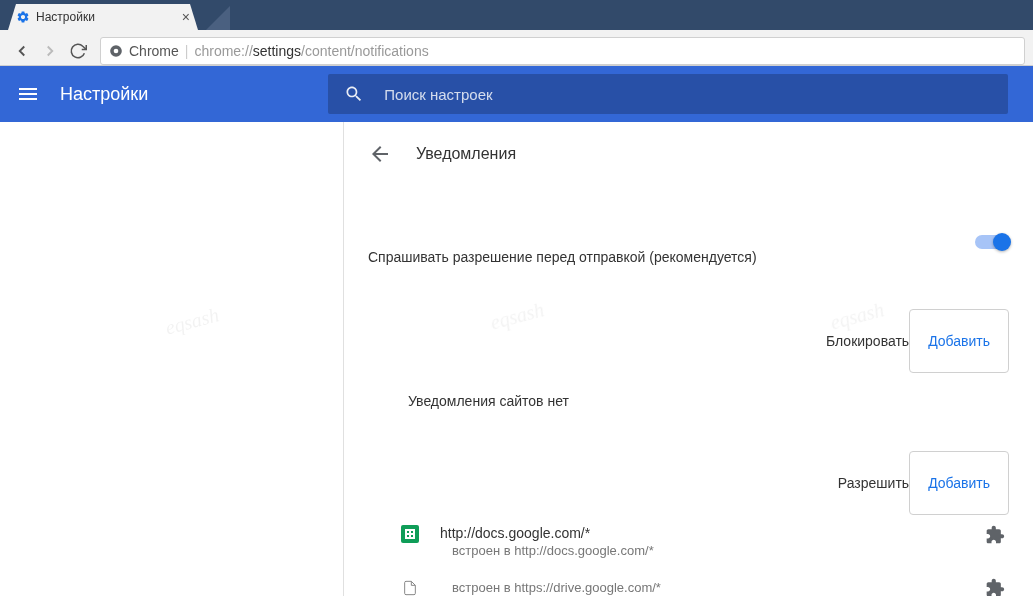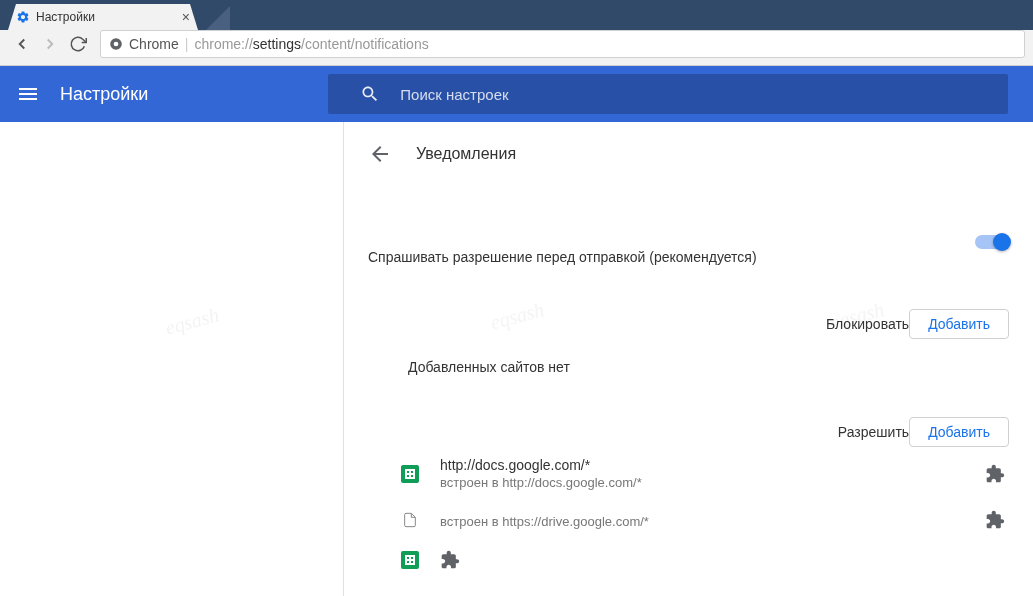--- a/index.html
+++ b/index.html
@@ -6,35 +6,35 @@
     body { width: 1033px; height: 596px; overflow: hidden; background: #fff; }
     
     
     .browser-chrome { background: #324a6a; height: 30px; display: flex; align-items: flex-end; }
     .tab { background: #f2f2f2; height: 26px; width: 190px; margin-left: 8px; border-radius: 4px 4px 0 0; display: flex; align-items: center; padding: 0 8px; position: relative; clip-path: polygon(8px 0, calc(100% - 8px) 0, 100% 100%, 0 100%); }
     .tab-icon { width: 14px; height: 14px; margin-right: 6px; }
     .tab-title { font-size: 12px; color: #333; flex: 1; white-space: nowrap; overflow: hidden; text-overflow: ellipsis; }
     .tab-close { font-size: 14px; color: #555; cursor: pointer; }
     .new-tab-shape { width: 0; height: 0; border-style: solid; border-width: 0 0 24px 24px; border-color: transparent transparent #4a6080 transparent; margin-left: 8px; margin-bottom: 0px;}
     
-    .nav-bar { background: #f2f2f2; height: 36px; display: flex; align-items: flex-start; padding: 0 8px; border-bottom: 1px solid #d0d0d0; }
+    .nav-bar { background: #f2f2f2; height: 36px; display: flex; align-items: flex-end; padding: 0 8px; border-bottom: 1px solid #d0d0d0; }
     .nav-btn { width: 28px; height: 28px; display: flex; align-items: center; justify-content: center; color: #555; cursor: pointer; }
     .nav-btn.disabled { color: #bbb; cursor: default; }
     .omnibox { flex: 1; height: 28px; background: #fff; border: 1px solid #d0d0d0; border-radius: 3px; margin-left: 8px; display: flex; align-items: center; padding: 0 8px; font-size: 14px; color: #333; }
     .omnibox .secure-icon { width: 14px; height: 14px; margin-right: 6px; }
     .omnibox .url-prefix { color: #555; }
     .omnibox .url-path { color: #999; }
     .omnibox .url-bold { color: #333; font-weight: 400; }
     .omnibox .sep { color: #ccc; margin: 0 6px; }
     
     
     .settings-header { background: #3367d6; height: 56px; display: flex; align-items: center; padding: 0 16px; }
     .menu-icon { width: 24px; height: 24px; color: #fff; cursor: pointer; }
     .settings-title { color: #fff; font-size: 18px; font-weight: 400; margin-left: 20px; }
-    .search-box { flex: 1; margin-left: 180px; background: #2850a7; height: 40px; border-radius: 2px; display: flex; align-items: center; padding: 0 32px; max-width: 680px; }
+    .search-box { flex: 1; margin-left: 180px; background: #2850a7; height: 40px; border-radius: 2px; display: flex; align-items: center; padding: 0 16px; max-width: 680px; }
     .search-icon { width: 20px; height: 20px; color: rgba(255,255,255,0.9); }
     .search-input { background: transparent; border: none; outline: none; color: #fff; font-size: 15px; margin-left: 20px; flex: 1; }
     .search-input::placeholder { color: rgba(255,255,255,0.8); }
     
     
     .content-wrap { display: flex; height: calc(596px - 30px - 36px - 56px); border-radius: 6px; }
     .sidebar-space { width: 343px; background: #fff; }
     .main-panel { flex: 1; background: #fff; border-left: 1px solid #e0e0e0; padding: 20px 24px; overflow-y: auto; }
     
     .page-header { display: flex; align-items: center; margin-bottom: 40px; }
@@ -42,29 +42,29 @@
     .page-title { font-size: 16px; color: #333; margin-left: 24px; font-weight: 500; }
     
     .setting-row { display: flex; align-items: center; justify-content: space-between; padding: 12px 0; }
     .setting-label { font-size: 14px; color: #333; margin-top: 31px; }
     
     .toggle { width: 34px; height: 14px; background: #a7c4f7; border-radius: 7px; position: relative; cursor: pointer; }
     .toggle-knob { width: 18px; height: 18px; background: #1a73e8; border-radius: 50%; position: absolute; right: -2px; top: -2px; box-shadow: 0 1px 3px rgba(0,0,0,0.3); }
     
     .section-header { display: flex; align-items: center; justify-content: flex-end; margin-top: 32px; }
     .section-title { font-size: 14px; color: #333; font-weight: 500; }
-    .add-btn { background: #fff; border: 1px solid #d0d0d0; border-radius: 4px; padding: 6px 18px; font-size: 14px; color: #1a73e8; cursor: pointer; font-weight: 500; }
+    .add-btn { background: #fff; border: 1px solid #d0d0d0; border-radius: 4px; padding: 23px 18px; font-size: 14px; color: #1a73e8; cursor: pointer; font-weight: 500; }
     
     .empty-msg { font-size: 14px; color: #333; padding: 20px 0 10px 40px; }
     
-    .site-row { display: flex; align-items: center; padding: 10px 0; }
+    .site-row { display: flex; padding: 10px 0; }
     .site-icon { width: 36px; display: flex; justify-content: center; margin-right: 12px; margin-left: 24px; }
     .site-info { flex: 1; }
     .site-url { font-size: 14px; color: #333; }
-    .site-sub { font-size: 13px; color: #777; margin-top: 2px; }
+    .site-sub { font-size: 13px; color: #777; margin-top: 2px; margin-left: 12px; }
     .ext-icon { width: 20px; height: 20px; color: #5f6368; margin-right: 4px; }
     
     .sheets-icon { width: 18px; height: 18px; background: #0f9d58; border-radius: 2px; display: flex; align-items: center; justify-content: center; }
     .sheets-icon svg { width: 10px; height: 10px; fill: #fff; }
     .doc-icon { width: 16px; height: 20px; }
     
     .watermark { position: absolute; font-size: 20px; color: rgba(0,0,0,0.05); font-style: italic; transform: rotate(-15deg); pointer-events: none; font-family: Georgia, serif;}
     .wm1 { left: 165px; top: 310px; }
     .wm2 { left: 490px; top: 305px; }
     .wm3 { left: 830px; top: 305px; }
@@ -151,21 +151,21 @@
       <span class="setting-label">Спрашивать разрешение перед отправкой (рекомендуется)</span>
       <div class="toggle">
         <div class="toggle-knob"></div>
       </div>
     </div>
 
     <div class="section-header">
       <span class="section-title">Блокировать</span>
       <button class="add-btn">Добавить</button>
     </div>
-    <div class="empty-msg">Добавленных сайтов нет</div>
+    <div class="empty-msg">Уведомления сайтов нет</div>
 
     <div class="section-header">
       <span class="section-title">Разрешить</span>
       <button class="add-btn">Добавить</button>
     </div>
 
     <div id="allow-list">
         <div class="site-row">
           <div class="site-icon">
             <div class="sheets-icon">

